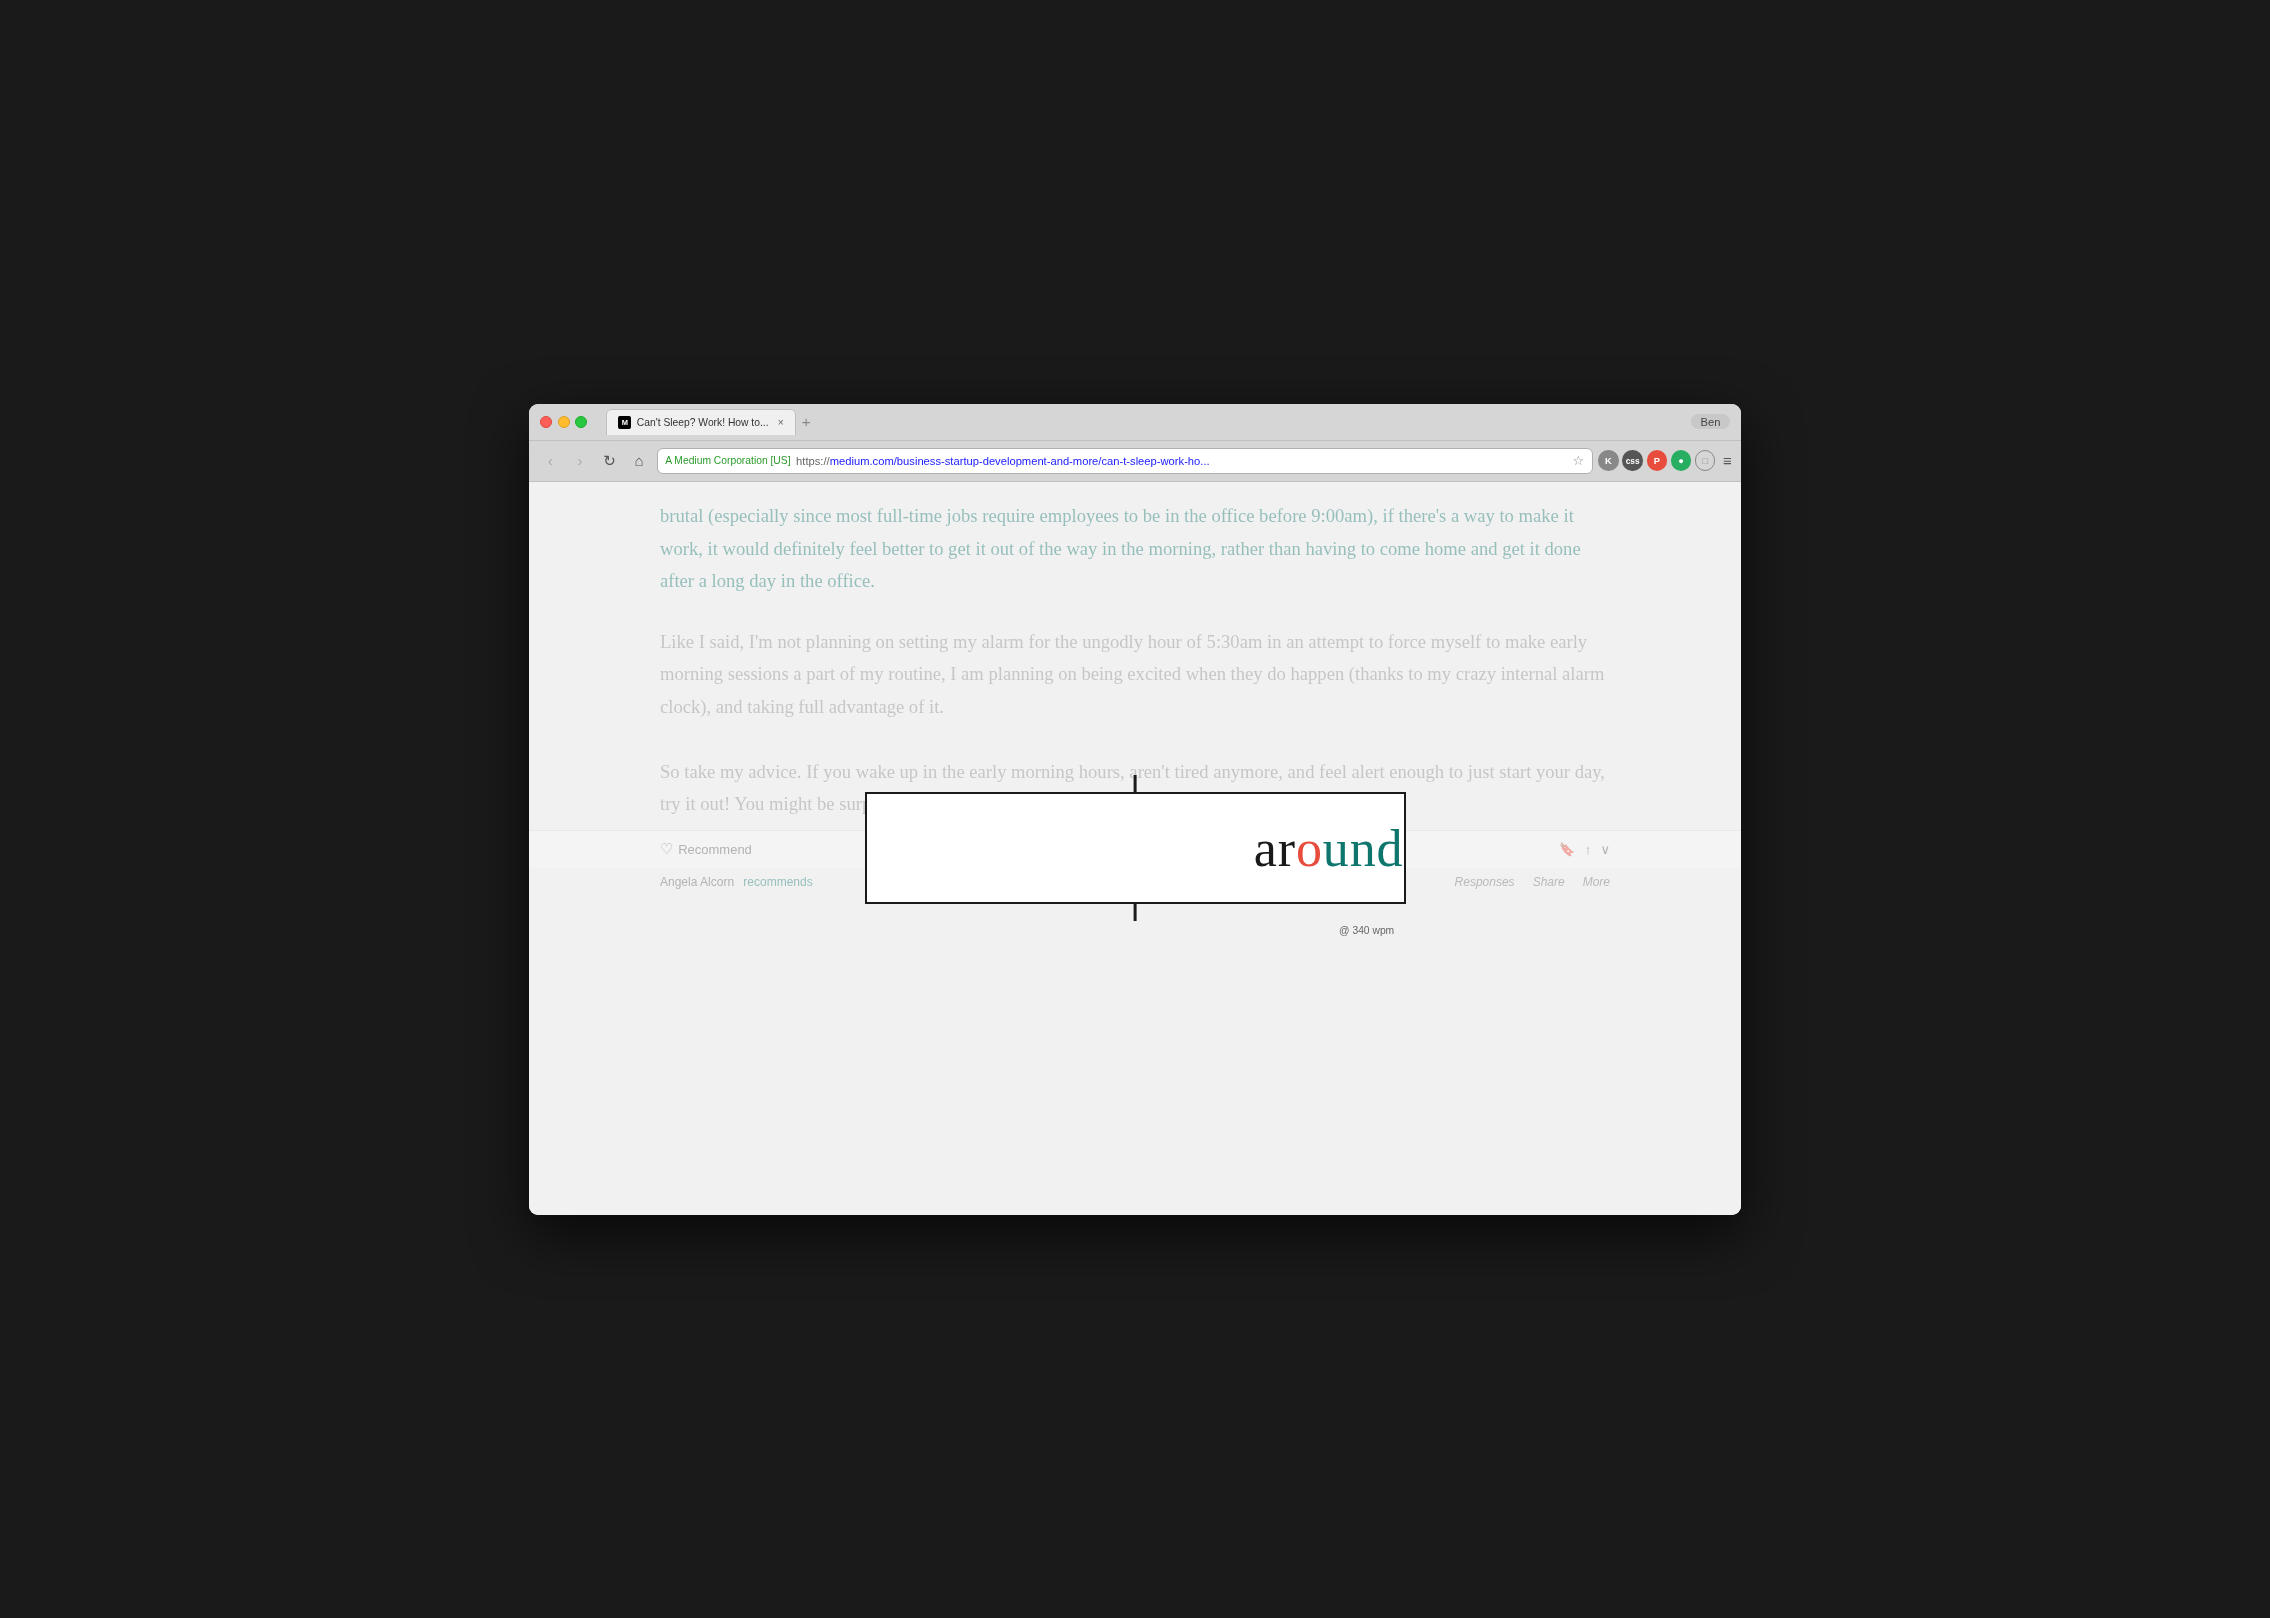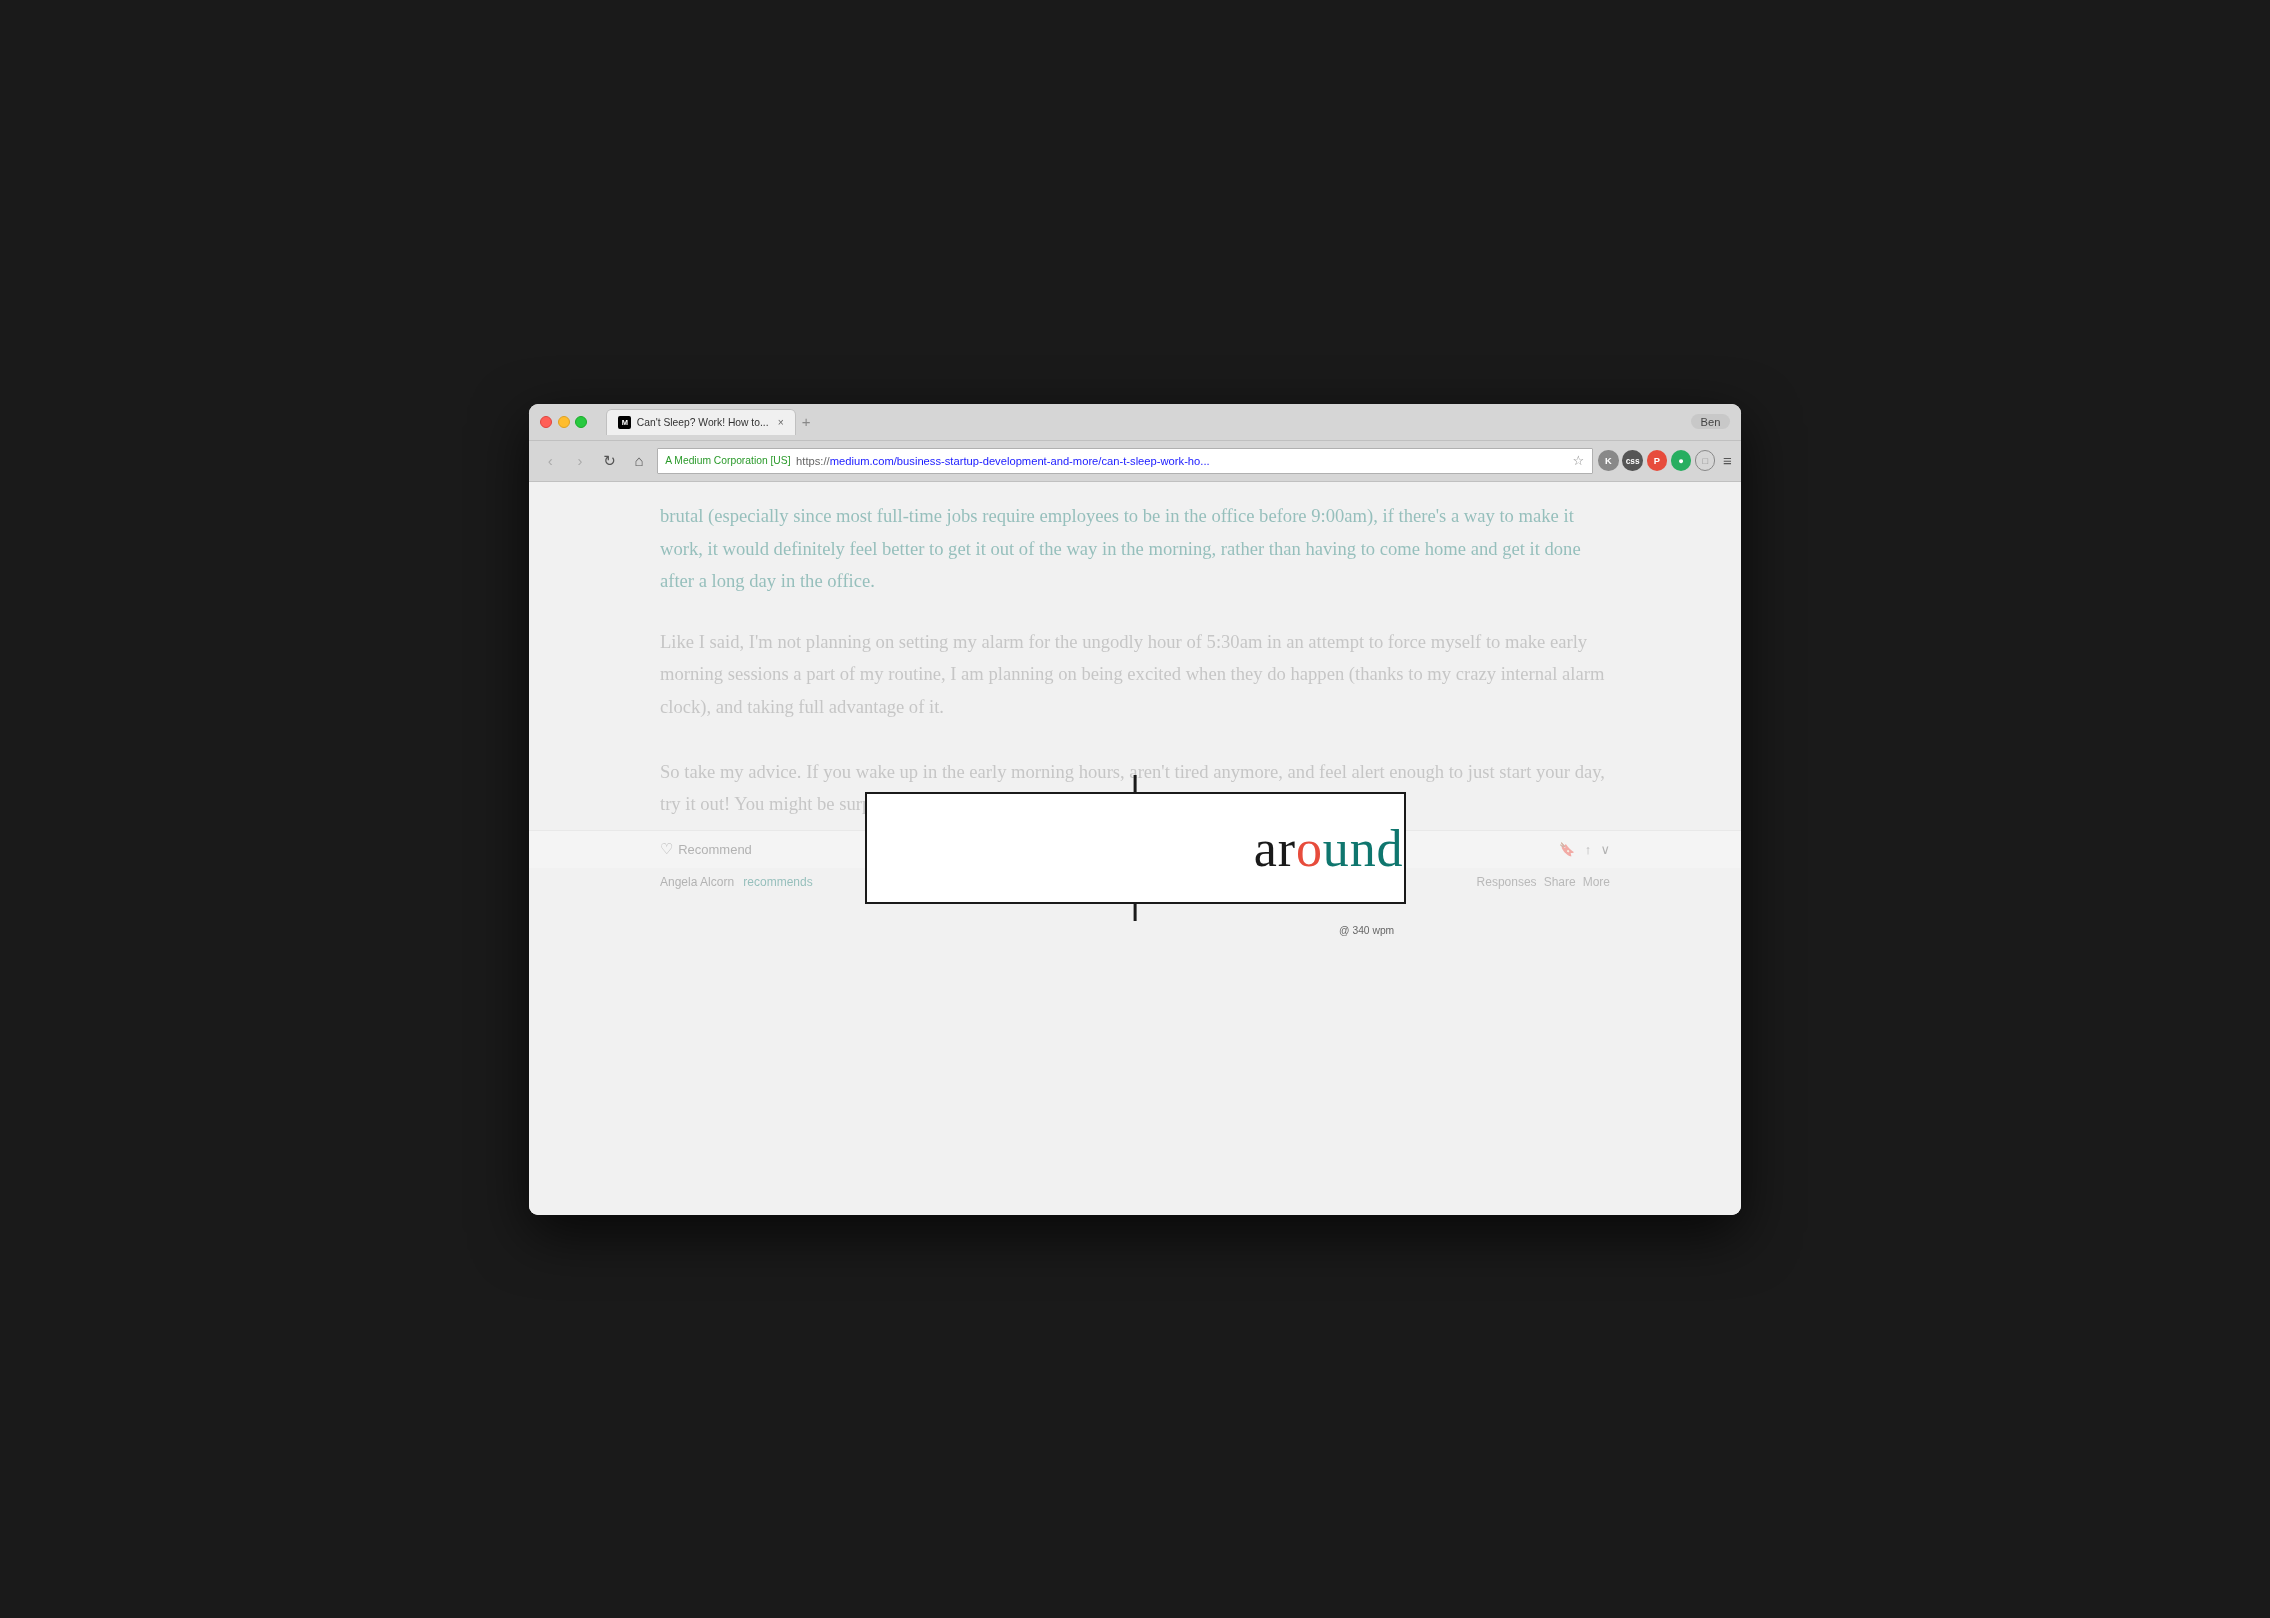--- a/index.html
+++ b/index.html
@@ -145,21 +145,21 @@
       border-radius: 3.7px;
     }
     .nav-btn.disabled { color: #aaa; cursor: default; }
 
     .address-bar-container {
       flex: 1;
       display: flex;
       align-items: center;
       background: #fff;
       border: 0.9px solid #b0b0b0;
-      border-radius: 1px;
+      border-radius: 6px;
       height: 26px;
       padding: 0 7.5px;
       gap: 5.6px;
     }
 
     .ssl-badge {
       color: #2a9a2a;
       font-size: 10.3px;
       white-space: nowrap;
       font-weight: 500;
@@ -356,21 +356,22 @@
     }
 
     .author-action {
       font-size: 12px;
       color: #0f766e;
     }
 
     .btn-group-right {
       margin-left: auto;
       display: flex;
-      gap: 7px;
+      gap: 18px;
+      font-style: italic;
     }
 
     .text-link {
       font-size: 12px;
       color: #666;
       cursor: pointer;
     }
   </style>
 </head>
 <body>

